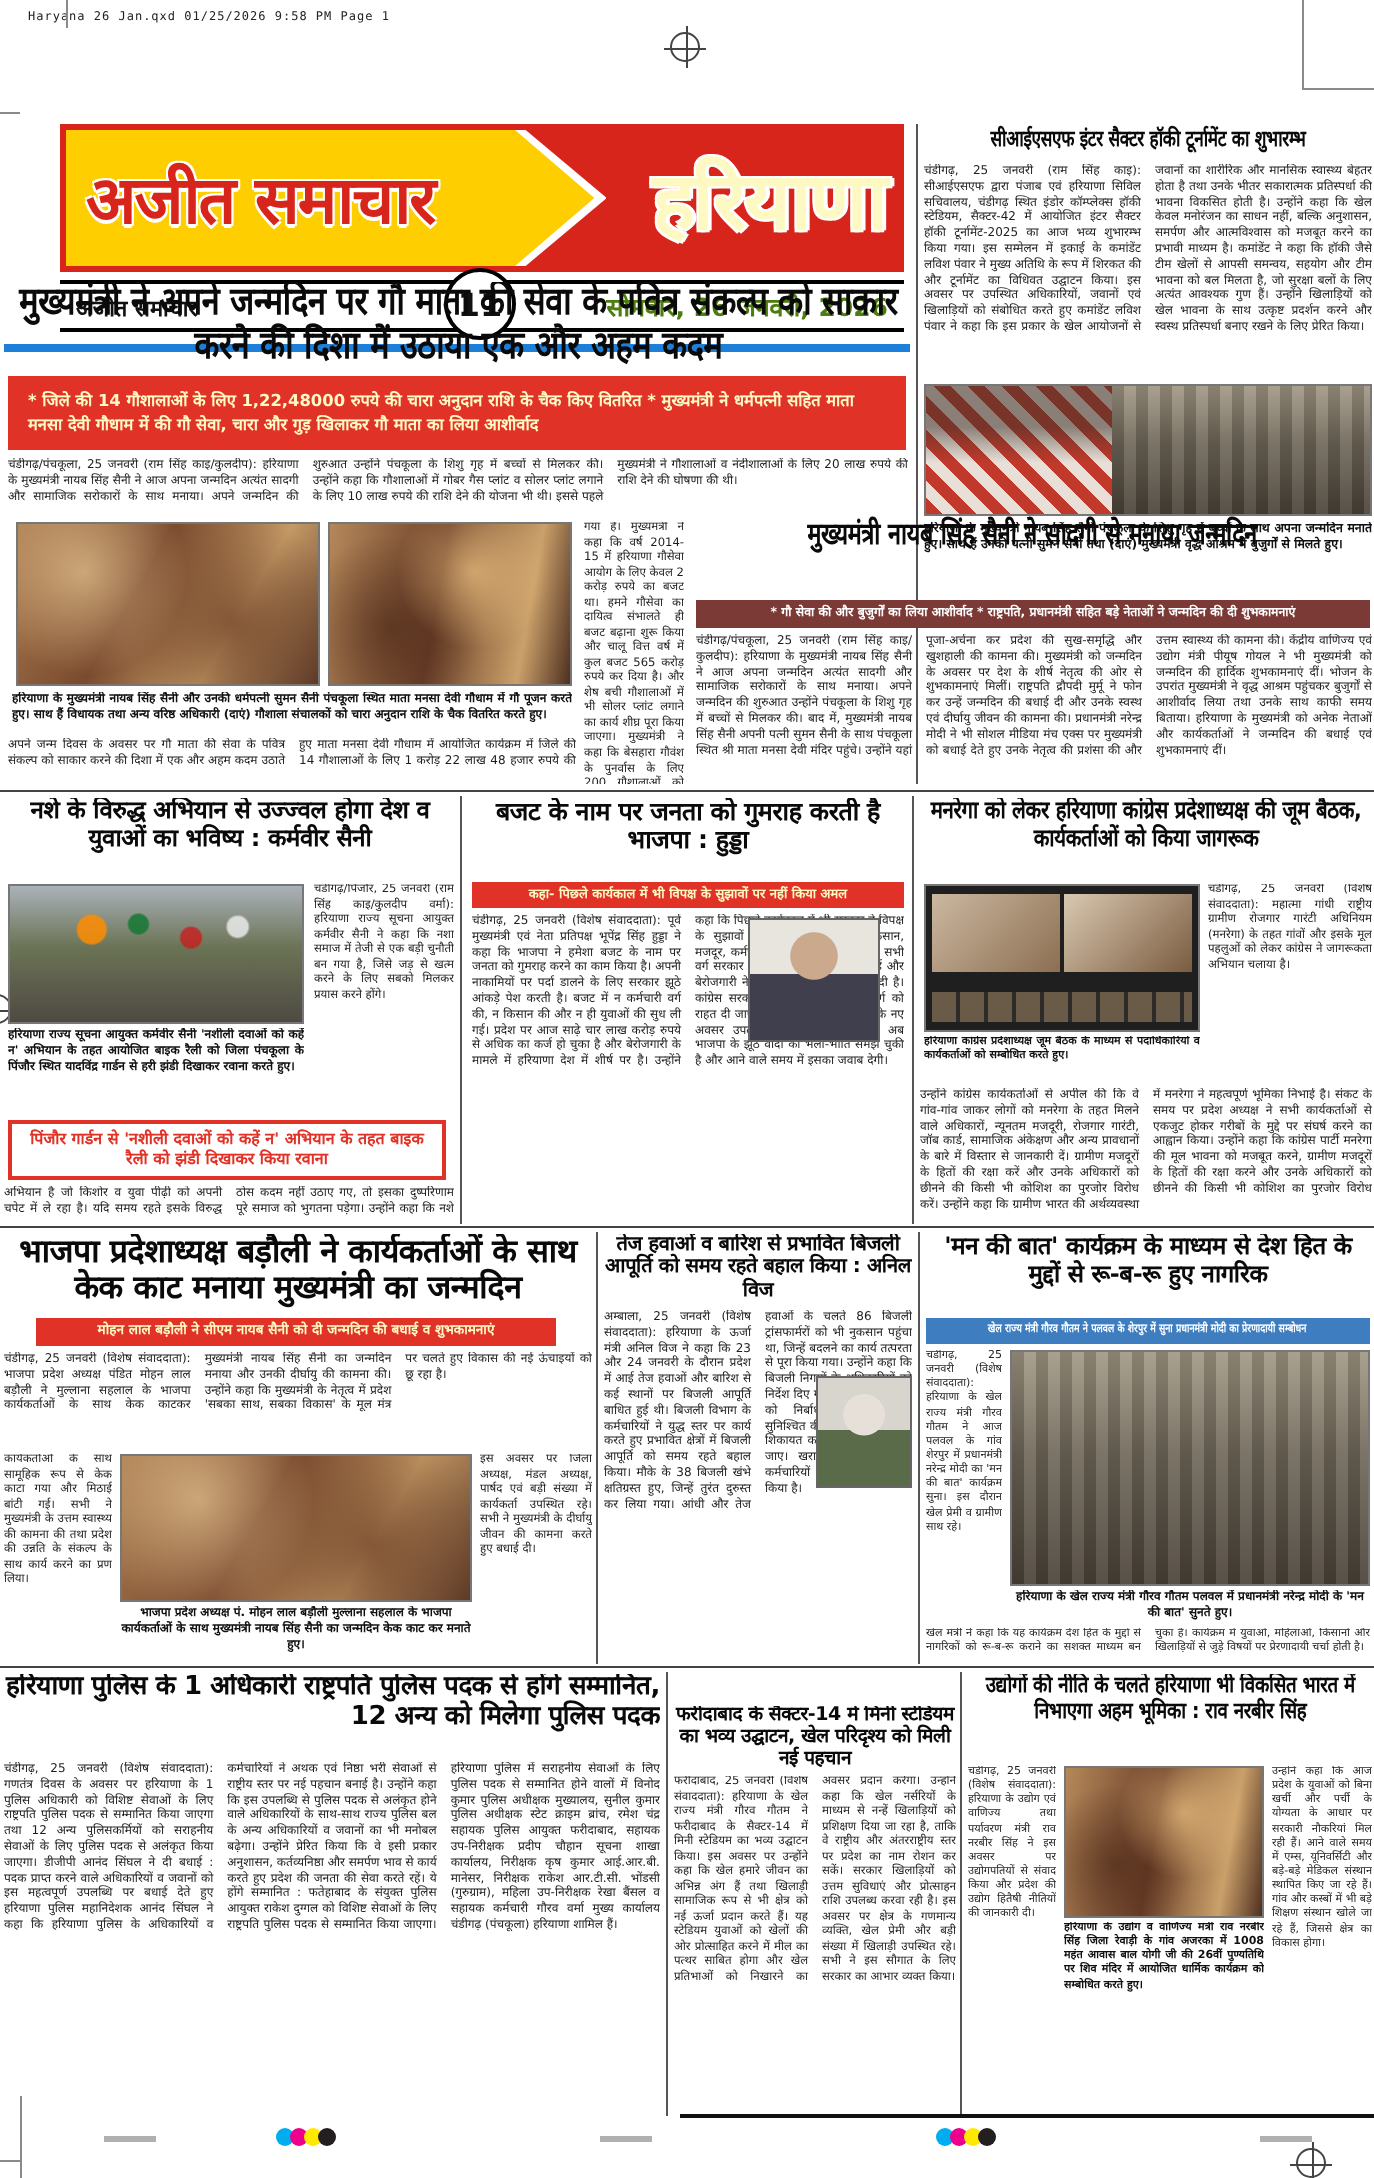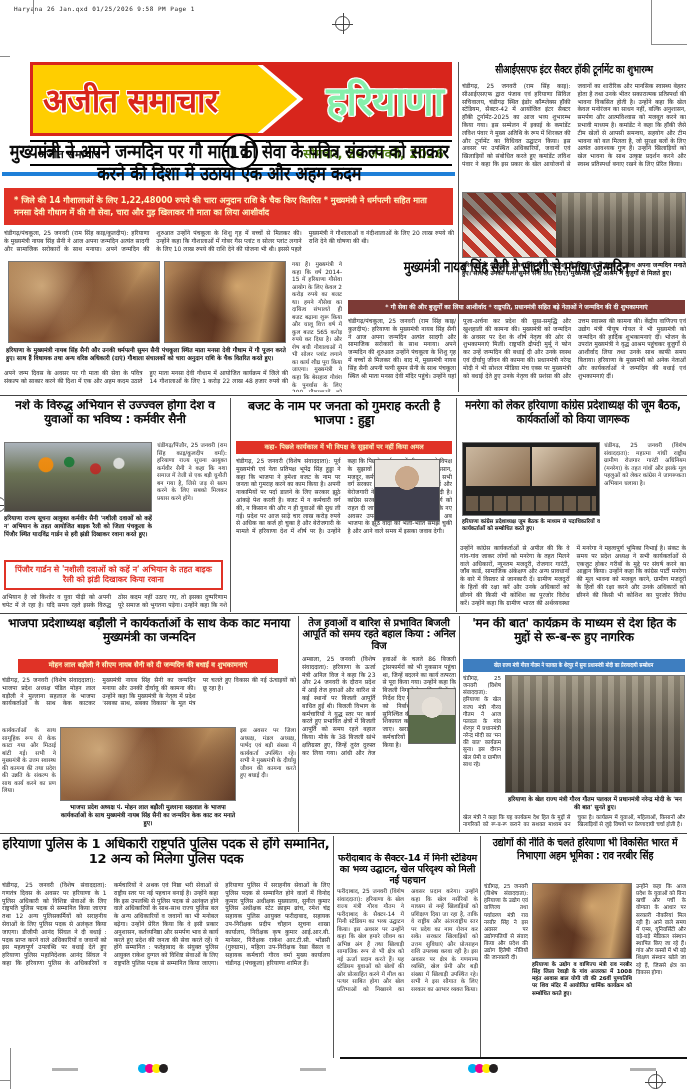--- a/index.html
+++ b/index.html
@@ -16,21 +16,21 @@
   .dot{width:9px;height:9px;border-radius:50%;margin-left:-2px;}
   .dash{background:#b0b0b0;}
   
   .mast{border:3px solid var(--masthead-red);background:var(--masthead-red);}
   .mast .wedge-w{position:absolute;left:0;top:0;bottom:0;width:65%;background:#fff;
     clip-path:polygon(0 0,85% 0,100% 50%,85% 100%,0 100%);}
   .mast .wedge-y{position:absolute;left:0;top:0;bottom:0;width:63.5%;background:var(--masthead-yellow);
     clip-path:polygon(0 0,85% 0,100% 50%,85% 100%,0 100%);}
   .brand{font-weight:800;color:var(--masthead-red);font-size:33px;letter-spacing:-1px;
     text-shadow:1px 1px 0 #fff,-1px -1px 0 #fff,1px -1px 0 #fff,-1px 1px 0 #fff,0 2px 0 #fff;}
-  .edition{font-weight:800;color:#86efac;font-size:40px;letter-spacing:-1px;
+  .edition{font-weight:800;color:#fef9c3;font-size:40px;letter-spacing:-1px;
     text-shadow:1px 1px 0 #fff,-1px -1px 0 #fff,1px -1px 0 #fff,-1px 1px 0 #fff,2px 0 0 #fff;margin-left:25px;}
   .datestrip{border-top:2px solid #000;border-bottom:2px solid #000;display:flex;
     align-items:center;justify-content:space-between;padding:0 8px;}
   .subbrand{font-weight:700;font-size:11px;color:#111;}
   .dateline{font-weight:700;font-size:12.5px;color:#4d7c0f;}
   .pagecircle{width:36px;height:36px;border:2px solid #000;border-radius:50%;background:#fff;
     display:flex;align-items:center;justify-content:center;font-size:16px;font-weight:700;color:#111;}
   .bluerule{background:var(--rule-blue);}
   
   .hl{font-weight:800;text-align:center;color:#0a0a0a;line-height:1.14;letter-spacing:-.2px;overflow:hidden;}
@@ -164,21 +164,21 @@
   <div class="pnl l"></div>
   <div class="pnl r"></div>
   <div class="strip"></div>
 </div>
 <div class="abs bodytxt" style="left:604px;top:442px;width:82px;height:100px;font-size:5.8px;">चंडीगढ़, 25 जनवरी (विशेष संवाददाता): महात्मा गांधी राष्ट्रीय ग्रामीण रोजगार गारंटी अधिनियम (मनरेगा) के तहत गांवों और इसके मूल पहलुओं को लेकर कांग्रेस ने जागरूकता अभियान चलाया है।</div>
 <div class="abs cap" style="left:462px;top:518px;width:138px;height:20px;font-size:5.5px;">हरियाणा कांग्रेस प्रदेशाध्यक्ष जूम बैठक के माध्यम से पदाधिकारियों व कार्यकर्ताओं को सम्बोधित करते हुए।</div>
 <div class="abs bodytxt cols2" style="left:460px;top:544px;width:226px;height:66px;">उन्होंने कांग्रेस कार्यकर्ताओं से अपील की कि वे गांव-गांव जाकर लोगों को मनरेगा के तहत मिलने वाले अधिकारों, न्यूनतम मजदूरी, रोजगार गारंटी, जॉब कार्ड, सामाजिक अंकेक्षण और अन्य प्रावधानों के बारे में विस्तार से जानकारी दें। ग्रामीण मजदूरों के हितों की रक्षा करें और उनके अधिकारों को छीनने की किसी भी कोशिश का पुरजोर विरोध करें। उन्होंने कहा कि ग्रामीण भारत की अर्थव्यवस्था में मनरेगा ने महत्वपूर्ण भूमिका निभाई है। संकट के समय पर प्रदेश अध्यक्ष ने सभी कार्यकर्ताओं से एकजुट होकर गरीबों के मुद्दे पर संघर्ष करने का आह्वान किया। उन्होंने कहा कि कांग्रेस पार्टी मनरेगा की मूल भावना को मजबूत करने, ग्रामीण मजदूरों के हितों की रक्षा करने और उनके अधिकारों को छीनने की किसी भी कोशिश का पुरजोर विरोध करने को तैयार है। हमारा संकल्प है कि ग्रामीण परिवारों के हर मजदूर को उसका हक मिले।</div>
 
 <div class="abs hrule" style="left:0;top:613px;width:687px;"></div>
 
-<div class="abs hl" style="left:2px;top:617px;width:294px;height:40px;font-size:12px;">भाजपा प्रदेशाध्यक्ष बड़ौली ने कार्यकर्ताओं के साथ केक काट मनाया मुख्यमंत्री का जन्मदिन</div>
+<div class="abs hl" style="left:2px;top:617px;width:294px;height:40px;font-size:16px;">भाजपा प्रदेशाध्यक्ष बड़ौली ने कार्यकर्ताओं के साथ केक काट मनाया मुख्यमंत्री का जन्मदिन</div>
 <div class="abs band red" style="left:18px;top:659px;width:260px;height:14px;font-size:6.8px;">मोहन लाल बड़ौली ने सीएम नायब सैनी को दी जन्मदिन की बधाई व शुभकामनाएं</div>
 <div class="abs bodytxt cols3" style="left:2px;top:676px;width:294px;height:50px;">चंडीगढ़, 25 जनवरी (विशेष संवाददाता): भाजपा प्रदेश अध्यक्ष पंडित मोहन लाल बड़ौली ने मुल्लाना सहलाल के भाजपा कार्यकर्ताओं के साथ केक काटकर मुख्यमंत्री नायब सिंह सैनी का जन्मदिन मनाया और उनकी दीर्घायु की कामना की। उन्होंने कहा कि मुख्यमंत्री के नेतृत्व में प्रदेश 'सबका साथ, सबका विकास' के मूल मंत्र पर चलते हुए विकास की नई ऊंचाइयों को छू रहा है।</div>
 <div class="photo ph-warm" style="left:60px;top:727px;width:176px;height:74px;"></div>
 <div class="abs cap center" style="left:60px;top:803px;width:176px;height:28px;">भाजपा प्रदेश अध्यक्ष पं. मोहन लाल बड़ौली मुल्लाना सहलाल के भाजपा कार्यकर्ताओं के साथ मुख्यमंत्री नायब सिंह सैनी का जन्मदिन केक काट कर मनाते हुए।</div>
 <div class="abs bodytxt" style="left:2px;top:727px;width:54px;height:104px;font-size:5.8px;">कार्यकर्ताओं के साथ सामूहिक रूप से केक काटा गया और मिठाई बांटी गई। सभी ने मुख्यमंत्री के उत्तम स्वास्थ्य की कामना की तथा प्रदेश की उन्नति के संकल्प के साथ कार्य करने का प्रण लिया।</div>
 <div class="abs bodytxt" style="left:240px;top:727px;width:56px;height:104px;font-size:5.8px;">इस अवसर पर जिला अध्यक्ष, मंडल अध्यक्ष, पार्षद एवं बड़ी संख्या में कार्यकर्ता उपस्थित रहे। सभी ने मुख्यमंत्री के दीर्घायु जीवन की कामना करते हुए बधाई दी।</div>
 
 <div class="abs vr" style="left:298px;top:616px;height:216px;"></div>
 <div class="abs vr" style="left:459px;top:616px;height:216px;"></div>
 
@@ -190,21 +190,21 @@
 <div class="abs band blue fitline" style="left:463px;top:659px;width:222px;height:13px;font-size:5.8px;">
   <span class="sq" style="transform:scaleX(.8);">खेल राज्य मंत्री गौरव गौतम ने पलवल के शेरपुर में सुना प्रधानमंत्री मोदी का प्रेरणादायी सम्बोधन</span>
 </div>
 <div class="abs bodytxt" style="left:463px;top:675px;width:38px;height:156px;font-size:5.5px;">चंडीगढ़, 25 जनवरी (विशेष संवाददाता): हरियाणा के खेल राज्य मंत्री गौरव गौतम ने आज पलवल के गांव शेरपुर में प्रधानमंत्री नरेन्द्र मोदी का 'मन की बात' कार्यक्रम सुना। इस दौरान खेल प्रेमी व ग्रामीण साथ रहे।</div>
 <div class="photo ph-crowd" style="left:505px;top:675px;width:180px;height:118px;"></div>
 <div class="abs cap center" style="left:505px;top:795px;width:180px;height:17px;">हरियाणा के खेल राज्य मंत्री गौरव गौतम पलवल में प्रधानमंत्री नरेन्द्र मोदी के 'मन की बात' सुनते हुए।</div>
 <div class="abs bodytxt cols2" style="left:463px;top:814px;width:222px;height:17px;font-size:5.5px;">खेल मंत्री ने कहा कि यह कार्यक्रम देश हित के मुद्दों से नागरिकों को रू-ब-रू कराने का सशक्त माध्यम बन चुका है। कार्यक्रम में युवाओं, महिलाओं, किसानों और खिलाड़ियों से जुड़े विषयों पर प्रेरणादायी चर्चा होती है।</div>
 
 <div class="abs hrule" style="left:0;top:833px;width:687px;"></div>
 
-<div class="abs hl" style="left:2px;top:837px;width:328px;height:42px;font-size:13px;">हरियाणा पुलिस के 1 अधिकारी राष्ट्रपति पुलिस पदक से होंगे सम्मानित, 12 अन्य को मिलेगा पुलिस पदक</div>
+<div class="abs hl" style="left:2px;top:837px;width:328px;height:42px;font-size:13px;text-align:right;">हरियाणा पुलिस के 1 अधिकारी राष्ट्रपति पुलिस पदक से होंगे सम्मानित, 12 अन्य को मिलेगा पुलिस पदक</div>
 <div class="abs bodytxt cols3" style="left:2px;top:881px;width:328px;height:174px;">चंडीगढ़, 25 जनवरी (विशेष संवाददाता): गणतंत्र दिवस के अवसर पर हरियाणा के 1 पुलिस अधिकारी को विशिष्ट सेवाओं के लिए राष्ट्रपति पुलिस पदक से सम्मानित किया जाएगा तथा 12 अन्य पुलिसकर्मियों को सराहनीय सेवाओं के लिए पुलिस पदक से अलंकृत किया जाएगा। डीजीपी आनंद सिंघल ने दी बधाई : पदक प्राप्त करने वाले अधिकारियों व जवानों को इस महत्वपूर्ण उपलब्धि पर बधाई देते हुए हरियाणा पुलिस महानिदेशक आनंद सिंघल ने कहा कि हरियाणा पुलिस के अधिकारियों व कर्मचारियों ने अथक एवं निष्ठा भरी सेवाओं से राष्ट्रीय स्तर पर नई पहचान बनाई है। उन्होंने कहा कि इस उपलब्धि से पुलिस पदक से अलंकृत होने वाले अधिकारियों के साथ-साथ राज्य पुलिस बल के अन्य अधिकारियों व जवानों का भी मनोबल बढ़ेगा। उन्होंने प्रेरित किया कि वे इसी प्रकार अनुशासन, कर्तव्यनिष्ठा और समर्पण भाव से कार्य करते हुए प्रदेश की जनता की सेवा करते रहें। ये होंगे सम्मानित : फतेहाबाद के संयुक्त पुलिस आयुक्त राकेश दुग्गल को विशिष्ट सेवाओं के लिए राष्ट्रपति पुलिस पदक से सम्मानित किया जाएगा। हरियाणा पुलिस में सराहनीय सेवाओं के लिए पुलिस पदक से सम्मानित होने वालों में विनोद कुमार पुलिस अधीक्षक मुख्यालय, सुनील कुमार पुलिस अधीक्षक स्टेट क्राइम ब्रांच, रमेश चंद्र सहायक पुलिस आयुक्त फरीदाबाद, सहायक उप-निरीक्षक प्रदीप चौहान सूचना शाखा कार्यालय, निरीक्षक कृष कुमार आई.आर.बी. मानेसर, निरीक्षक राकेश आर.टी.सी. भोंडसी (गुरुग्राम), महिला उप-निरीक्षक रेखा बैंसल व सहायक कर्मचारी गौरव वर्मा मुख्य कार्यालय चंडीगढ़ (पंचकूला) हरियाणा शामिल हैं।</div>
 
 <div class="abs vr" style="left:333px;top:836px;height:222px;"></div>
 <div class="abs vr" style="left:480px;top:836px;height:222px;"></div>
 
 <div class="abs hl" style="left:337px;top:837px;width:141px;height:48px;font-size:9.5px;margin-top:16px;">फरीदाबाद के सैक्टर-14 में मिनी स्टेडियम का भव्य उद्घाटन, खेल परिदृश्य को मिली नई पहचान</div>
 <div class="abs bodytxt cols2" style="left:337px;top:888px;width:141px;height:167px;font-size:5.8px;">फरीदाबाद, 25 जनवरी (विशेष संवाददाता): हरियाणा के खेल राज्य मंत्री गौरव गौतम ने फरीदाबाद के सैक्टर-14 में मिनी स्टेडियम का भव्य उद्घाटन किया। इस अवसर पर उन्होंने कहा कि खेल हमारे जीवन का अभिन्न अंग हैं तथा खिलाड़ी सामाजिक रूप से भी क्षेत्र को नई ऊर्जा प्रदान करते हैं। यह स्टेडियम युवाओं को खेलों की ओर प्रोत्साहित करने में मील का पत्थर साबित होगा और खेल प्रतिभाओं को निखारने का अवसर प्रदान करेगा। उन्होंने कहा कि खेल नर्सरियों के माध्यम से नन्हें खिलाड़ियों को प्रशिक्षण दिया जा रहा है, ताकि वे राष्ट्रीय और अंतरराष्ट्रीय स्तर पर प्रदेश का नाम रोशन कर सकें। सरकार खिलाड़ियों को उत्तम सुविधाएं और प्रोत्साहन राशि उपलब्ध करवा रही है। इस अवसर पर क्षेत्र के गणमान्य व्यक्ति, खेल प्रेमी और बड़ी संख्या में खिलाड़ी उपस्थित रहे। सभी ने इस सौगात के लिए सरकार का आभार व्यक्त किया।</div>
 
 <div class="abs hl cond" style="left:484px;top:837px;width:238px;height:42px;font-size:11px;transform:scaleX(0.85);">उद्योगों की नीति के चलते हरियाणा भी विकसित भारत में निभाएगा अहम भूमिका : राव नरबीर सिंह</div>
 <div class="abs bodytxt" style="left:484px;top:883px;width:44px;height:172px;font-size:5.5px;">चंडीगढ़, 25 जनवरी (विशेष संवाददाता): हरियाणा के उद्योग एवं वाणिज्य तथा पर्यावरण मंत्री राव नरबीर सिंह ने इस अवसर पर उद्योगपतियों से संवाद किया और प्रदेश की उद्योग हितैषी नीतियों की जानकारी दी।</div>

